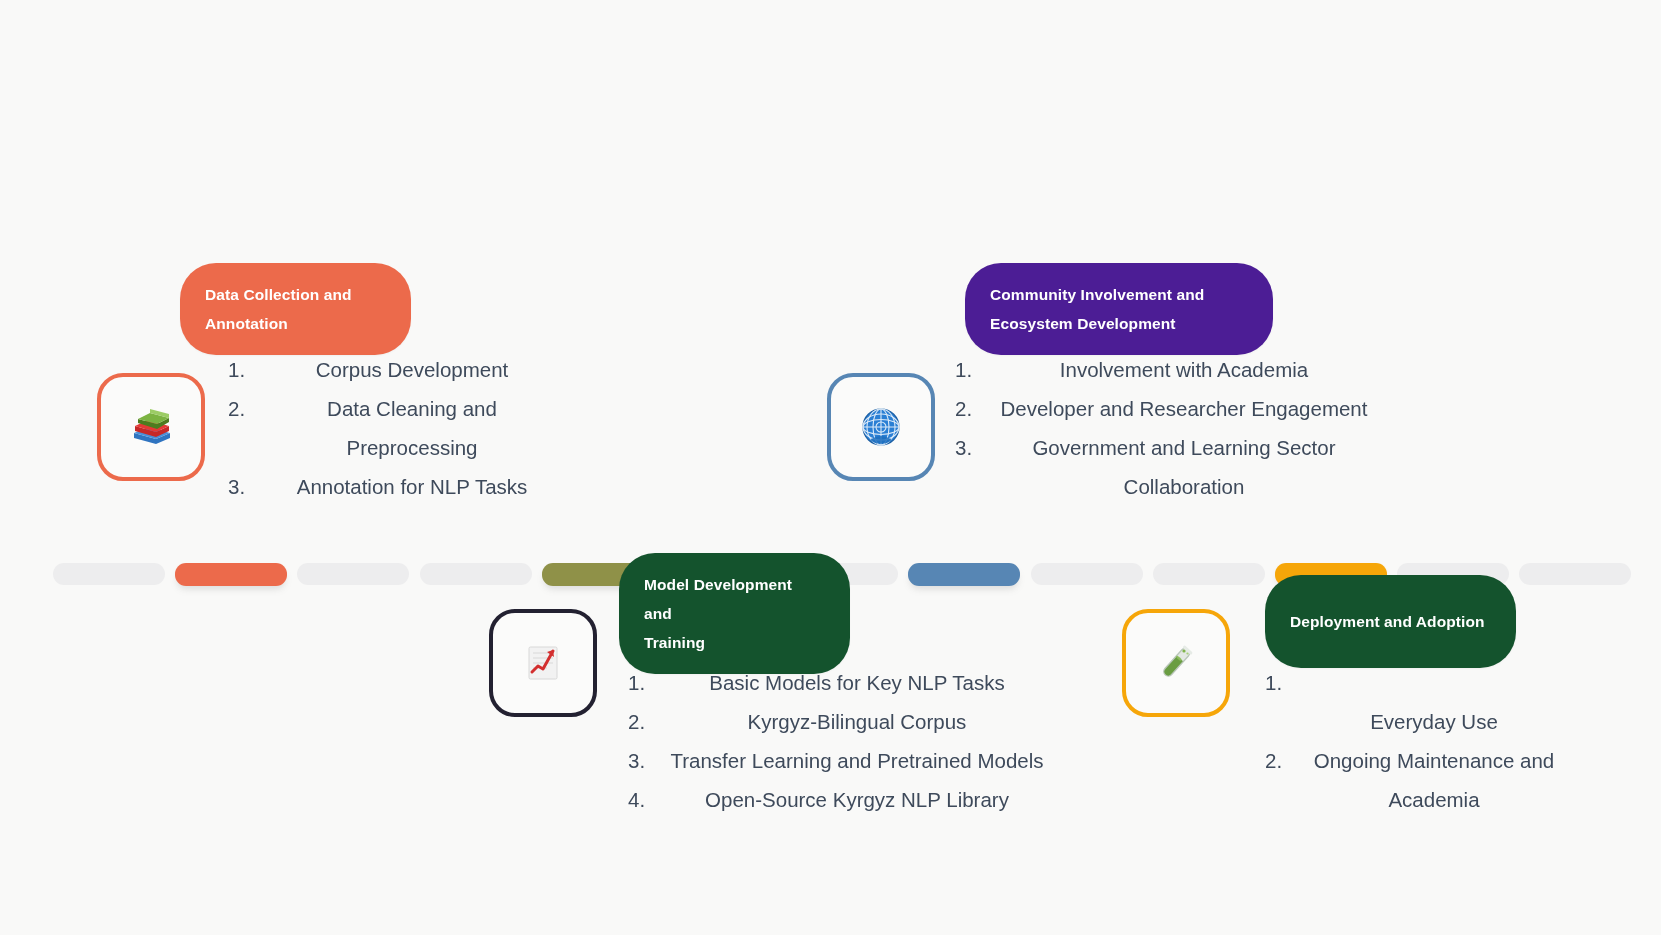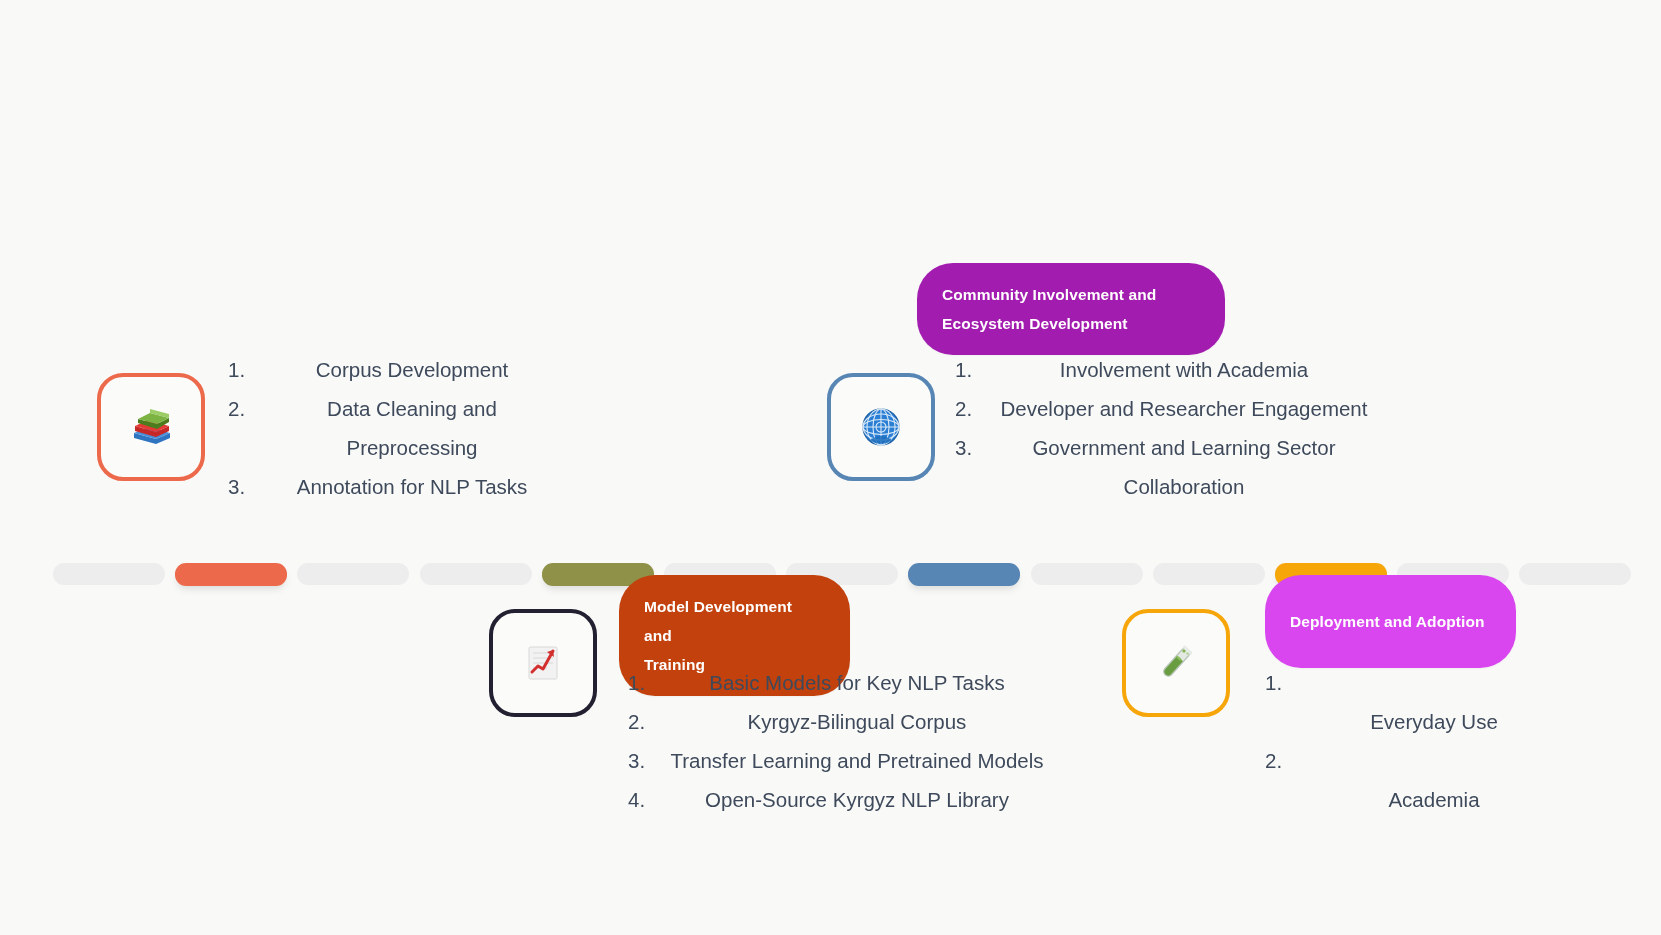--- a/index.html
+++ b/index.html
@@ -140,20 +140,24 @@
           <path d="M5 18 L26 24 L39 18 L18 12 Z" fill="#e53935"></path>
 
           <path d="M8 15 L27 21 L39 14 L39 10 L27 16 L8 11 Z" fill="#4d7c1f"></path>
           <path d="M8 11 L27 16 L39 10 L20 5 Z" fill="#7cb342"></path>
           <path d="M20 5 L39 10 L39 6 L20 1 Z" fill="#9ccc65"></path>
         </g>
       </svg>
     </span>
   </div>
 
+  <div class="phase-pill" style="left:180px; top:263px; width:231px; background:#ec6a4b;">
+    <div>Data Collection and</div>
+    <div>Annotation</div>
+  </div>
 
   <ul class="phase-list" style="left:228px; top:350px; width:330px;">
       <li>
         <span class="li-num">1.</span>
         <span class="li-text">Corpus Development</span>
       </li>
       <li>
         <span class="li-num">2.</span>
         <span class="li-text">Data Cleaning and</span>
       </li>
@@ -176,21 +180,21 @@
           <line x1="12" y1="17" x2="32" y2="17"></line>
           <line x1="12" y1="22" x2="32" y2="22"></line>
           <line x1="12" y1="27" x2="26" y2="27"></line>
         </g>
         <polyline points="11,31 17,25 22,28 32,10" fill="none" stroke="#d32f2f" stroke-width="3" stroke-linecap="round" stroke-linejoin="round"></polyline>
         <polygon points="32,9 33,16 26,11" fill="#d32f2f"></polygon>
       </svg>
     </span>
   </div>
 
-  <div class="phase-pill" style="left:619px; top:575px; width:231px; background:#c2410c;">
+  <div class="phase-pill" style="left:619px; top:553px; width:231px; background:#14532d;">
     <div>Model Development and</div>
     <div>Training</div>
   </div>
 
   <ul class="phase-list" style="left:628px; top:663px; width:420px;">
       <li>
         <span class="li-num">1.</span>
         <span class="li-text">Basic Models for Key NLP Tasks</span>
       </li>
       <li>
@@ -219,21 +223,21 @@
           <ellipse cx="23" cy="23" rx="14" ry="18"></ellipse>
           <line x1="5" y1="23" x2="41" y2="23"></line>
           <line x1="23" y1="5" x2="23" y2="41"></line>
           <circle cx="23" cy="23" r="5"></circle>
         </g>
         <path d="M12 36 q11 -8 22 0 a18 18 0 0 1 -22 0 Z" fill="#1f6ebd" opacity="0.85"></path>
       </svg>
     </span>
   </div>
 
-  <div class="phase-pill" style="left:917px; top:263px; width:308px; background:#a21caf;">
+  <div class="phase-pill" style="left:965px; top:263px; width:308px; background:#4c1d95;">
     <div>Community Involvement and</div>
     <div>Ecosystem Development</div>
   </div>
 
   <ul class="phase-list" style="left:955px; top:350px; width:420px;">
       <li>
         <span class="li-num">1.</span>
         <span class="li-text">Involvement with Academia</span>
       </li>
       <li>
@@ -259,34 +263,35 @@
           <rect x="18.5" y="5" width="9" height="34" rx="4.5" fill="none" stroke="#b9c6b9" stroke-width="1.3"></rect>
           <rect x="17.2" y="4" width="11.6" height="3.2" rx="1.6" fill="#e6ebe6"></rect>
           <ellipse cx="22" cy="17.5" rx="3.4" ry="1.3" fill="#8fbf5e" opacity="0.85"></ellipse>
         </g>
         <circle cx="31" cy="11" r="1.6" fill="#7fb34a"></circle>
         <circle cx="34.5" cy="13.5" r="1.1" fill="#a6cf78"></circle>
       </svg>
     </span>
   </div>
 
-  <div class="phase-pill" style="left:1265px; top:575px; width:251px; background:#d946ef; padding-top:32px; padding-bottom:32px;">
+  <div class="phase-pill" style="left:1265px; top:575px; width:251px; background:#14532d; padding-top:32px; padding-bottom:32px;">
     <div>Deployment and Adoption</div>
   </div>
 
   <ul class="phase-list" style="left:1265px; top:663px; width:300px;">
       <li>
         <span class="li-num">1.</span>
       </li>
       <li>
         <span class="li-num"></span>
         <span class="li-text">Everyday Use</span>
       </li>
       <li>
         <span class="li-num">2.</span>
+        <span class="li-text">Ongoing Maintenance and</span>
       </li>
       <li>
         <span class="li-num"></span>
         <span class="li-text">Academia</span>
       </li>
     </ul>
 
 </div>
 
 </body></html>

